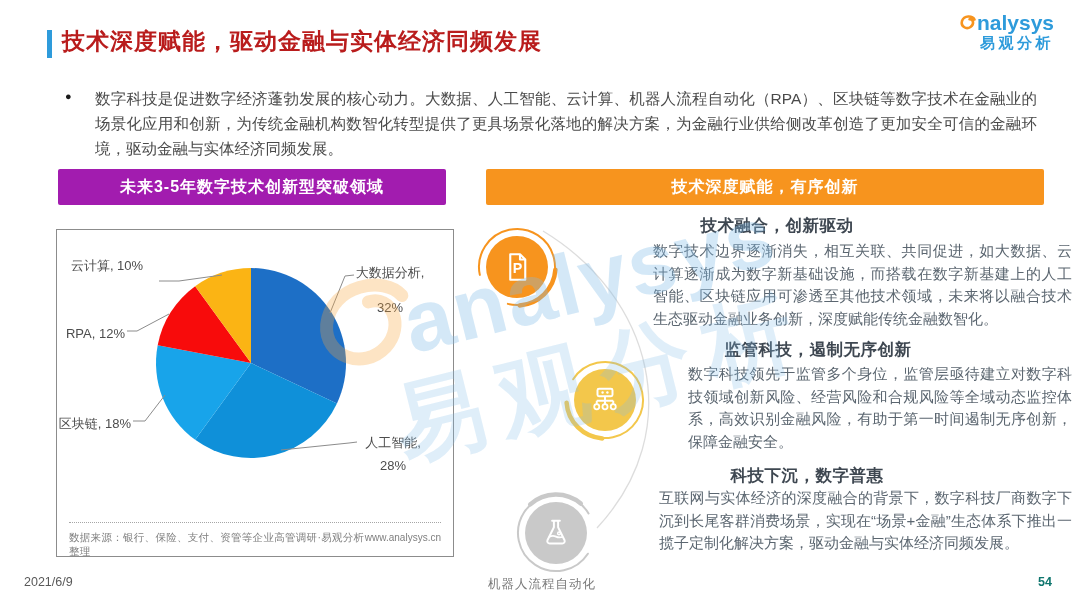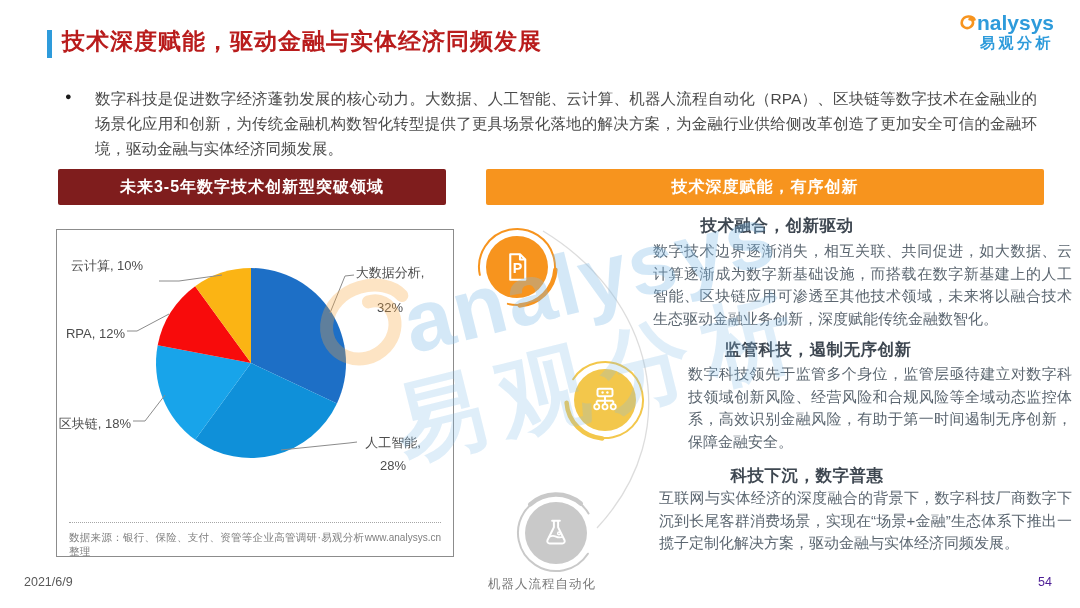--- a/index.html
+++ b/index.html
@@ -15,21 +15,21 @@
   .logo-cn{font-size:15px;font-weight:bold;color:#2E9BDB;letter-spacing:3.5px;margin-top:1px;}
 
   
   .intro-bullet{position:absolute;left:65px;top:90px;font-size:11px;color:#1a1a1a;}
   .intro{position:absolute;left:95px;top:86px;width:942px;font-size:15.5px;line-height:25px;
          color:#4a4a4a;text-align:justify;}
 
   
   .banner{position:absolute;top:169px;height:36px;display:flex;align-items:center;justify-content:center;
           color:#fff;font-weight:bold;font-size:16px;border-radius:2px;letter-spacing:1px;}
-  .banner-left{left:58px;width:388px;background:#7f1d1d;}
+  .banner-left{left:58px;width:388px;background:#a21caf;}
   .banner-right{left:486px;width:558px;background:#F7941E;}
 
   
   .chart-card{position:absolute;left:56px;top:229px;width:398px;height:328px;background:#fff;
               border:1px solid #8C8C8C;box-sizing:border-box;}
   .pie-svg{position:absolute;left:0;top:0;}
   .pie-label{position:absolute;font-size:13px;color:#4d4d4d;line-height:19px;}
   .dot-divider{position:absolute;left:12px;right:12px;top:292px;border-top:1.5px dotted #a6a6a6;}
   .source-row{position:absolute;left:12px;right:12px;top:301px;display:flex;justify-content:space-between;align-items:baseline;}
   .source-text{font-size:10.5px;color:#7f7f7f;letter-spacing:0.3px;}
@@ -53,21 +53,21 @@
   
   .watermark{position:absolute;left:322px;top:238px;transform:rotate(-14deg);pointer-events:none;z-index:9;}
   .wm-row{position:relative;white-space:nowrap;}
   .wm-swirl{position:absolute;left:-8px;top:-12px;}
   .wm-en{font-size:86px;font-weight:bold;color:rgba(130,188,232,0.34);margin-left:92px;letter-spacing:2px;}
   .wm-cn{font-size:90px;font-weight:bold;color:rgba(130,188,232,0.26);letter-spacing:16px;margin:-12px 0 0 58px;white-space:nowrap;}
 
   
   .footer-date{position:absolute;left:24px;top:575px;font-size:12.5px;color:#595959;}
   .footer-tagline{position:absolute;left:488px;top:576px;font-size:12.5px;color:#7a7a7a;letter-spacing:1px;}
-  .footer-page{position:absolute;right:28px;top:575px;font-size:12.5px;color:#4c1d95;}
+  .footer-page{position:absolute;right:28px;top:575px;font-size:12.5px;color:#0f766e;font-weight:bold;}
 </style>
 </head>
 <body>
 
 <div class="page">
 
   <div class="accent-bar"></div>
   <div class="page-title">技术深度赋能，驱动金融与实体经济同频发展</div>
 
   <div class="logo">

